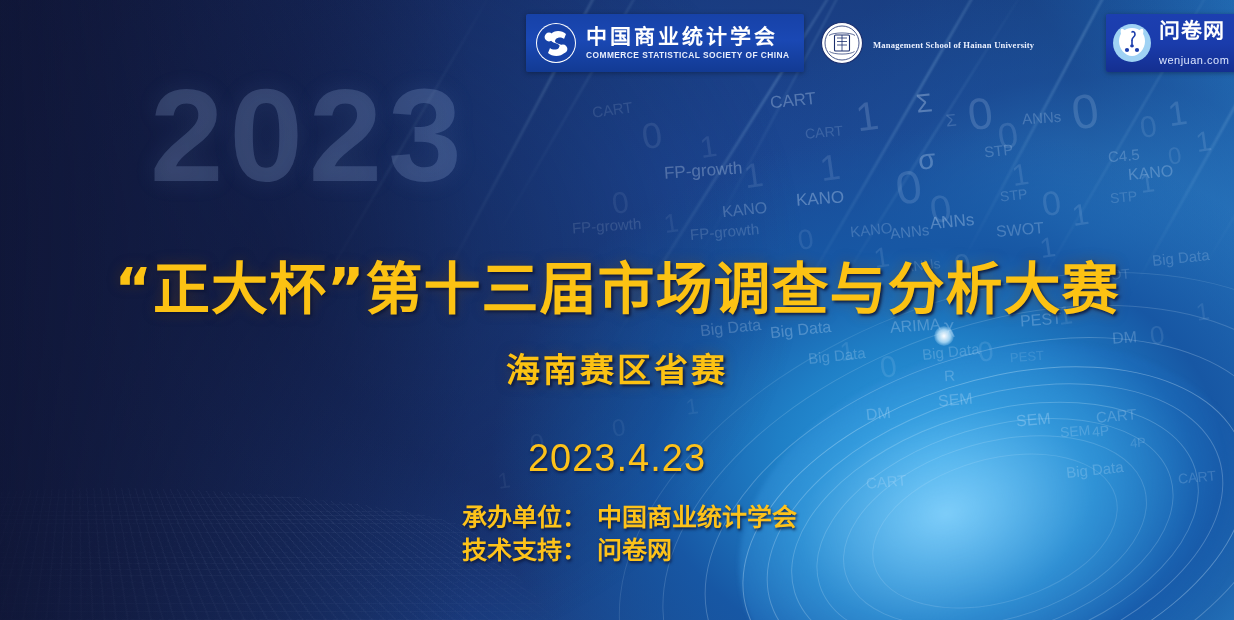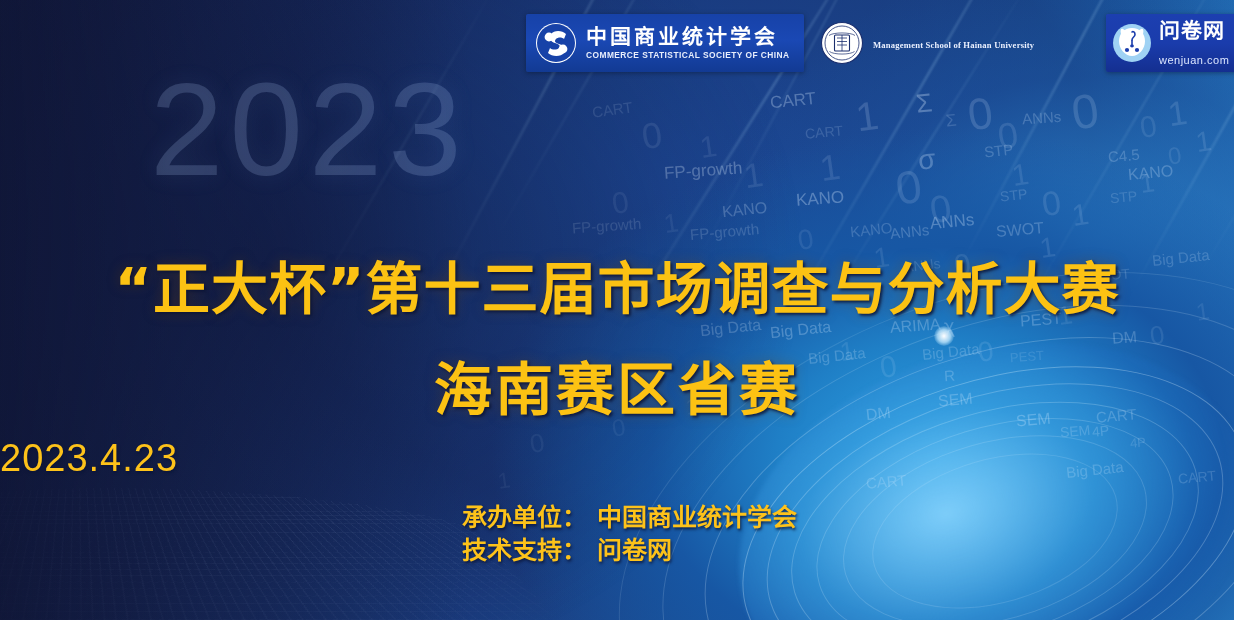--- a/index.html
+++ b/index.html
@@ -79,22 +79,22 @@
     position:absolute;
     color:rgba(215,235,255,.50);
     font-family:"Liberation Sans","DejaVu Sans",sans-serif;
     white-space:nowrap;
     line-height:1;
     user-select:none;
   }
 
   
   .watermark{
-    position:absolute;left:150px;top:64px;
-    font-size:132px;font-weight:400;letter-spacing:6px;
+    position:absolute;left:150px;top:70px;
+    font-size:132px;font-weight:700;letter-spacing:6px;
     color:rgba(168,196,240,.20);
     font-family:"Liberation Sans","DejaVu Sans",sans-serif;
     line-height:1;
     text-shadow:0 0 24px rgba(150,190,250,.10);
   }
 
   
   .logobar{
     position:absolute;top:14px;left:526px;
     display:flex;align-items:center;gap:10px;
@@ -157,26 +157,27 @@
     font-family:"DejaVu Sans","Liberation Sans",sans-serif;
     font-size:57px;font-weight:700;letter-spacing:1px;
     color:#fcc213;
     text-shadow:2px 2px 3px rgba(10,20,55,.85), 0 0 14px rgba(120,70,0,.35);
     white-space:nowrap;
   }
   .title-sub{
     position:absolute;left:0;right:0;top:343px;
     text-align:center;
     font-family:"DejaVu Sans","Liberation Sans",sans-serif;
-    font-size:58px;font-weight:700;letter-spacing:3px;
+    font-size:34px;font-weight:700;letter-spacing:3px;
     color:#fcc213;
     text-shadow:2px 2px 3px rgba(10,20,55,.85), 0 0 14px rgba(120,70,0,.35);
   }
   .title-date{
     position:absolute;left:0;right:0;top:437px;
+    text-align:center;
     font-family:"Liberation Sans","DejaVu Sans",sans-serif;
     font-size:38px;font-weight:400;letter-spacing:1px;
     color:#fdc21a;
     text-shadow:1px 2px 3px rgba(10,20,55,.8);
   }
 
   .credits{
     position:absolute;left:462px;top:504px;
     display:flex;flex-direction:column;gap:5px;
     font-family:"DejaVu Sans","Liberation Sans",sans-serif;

